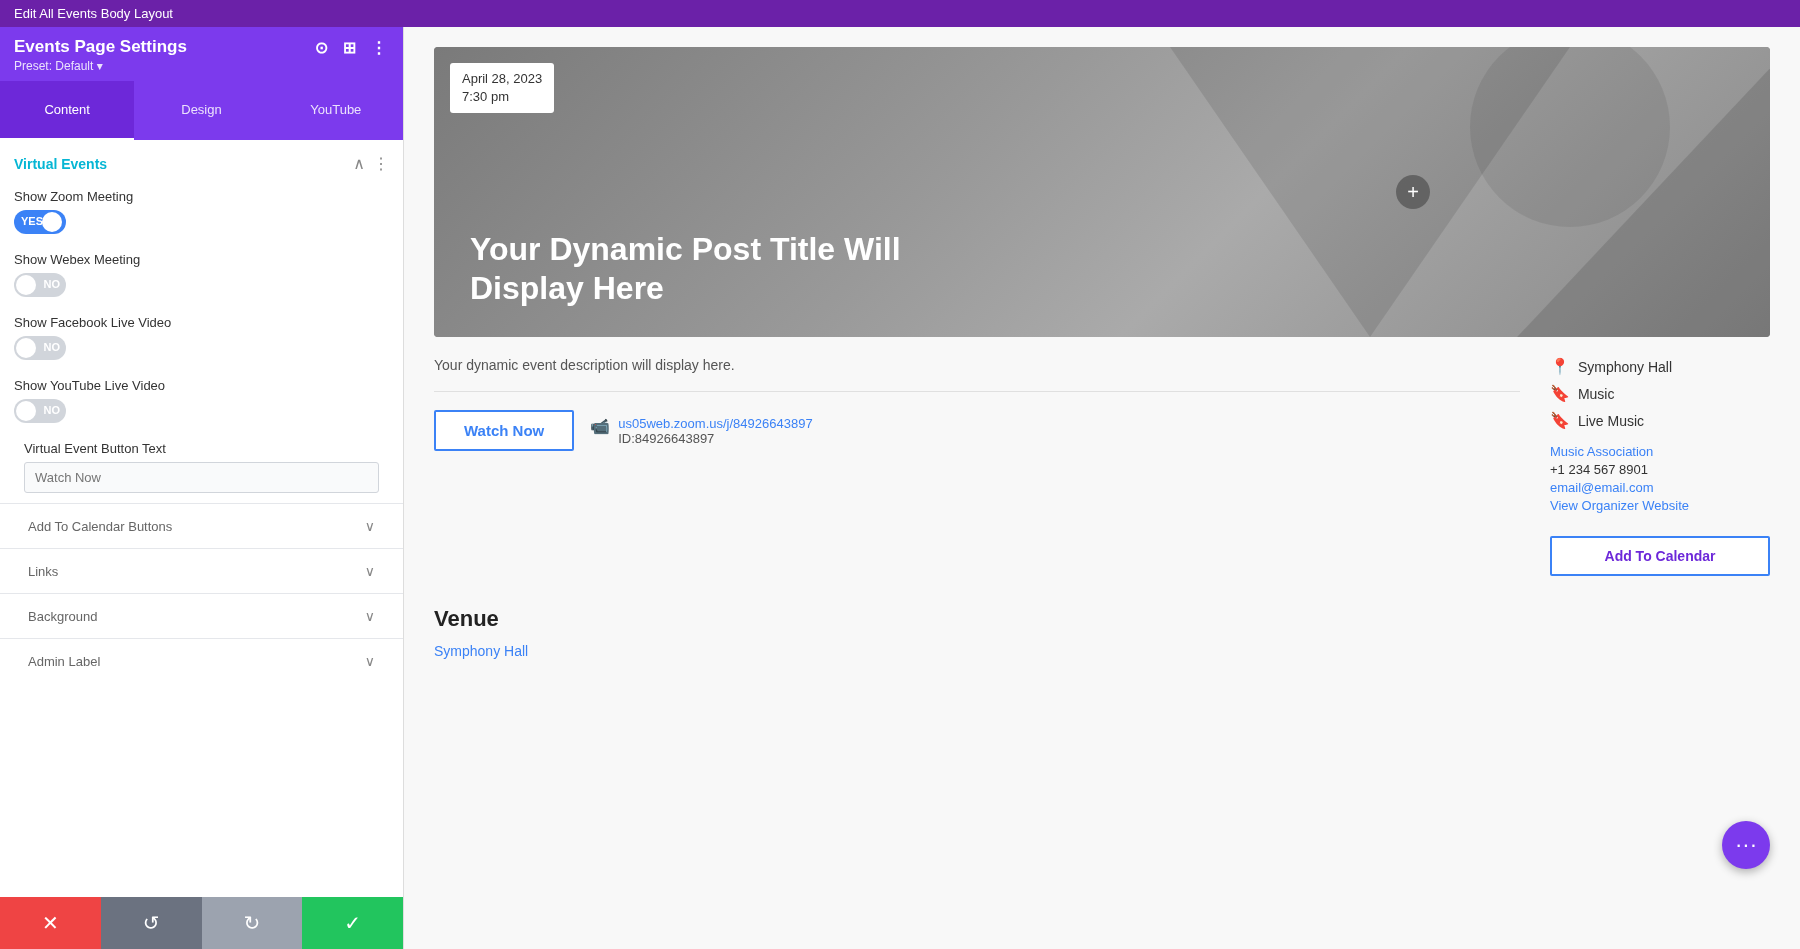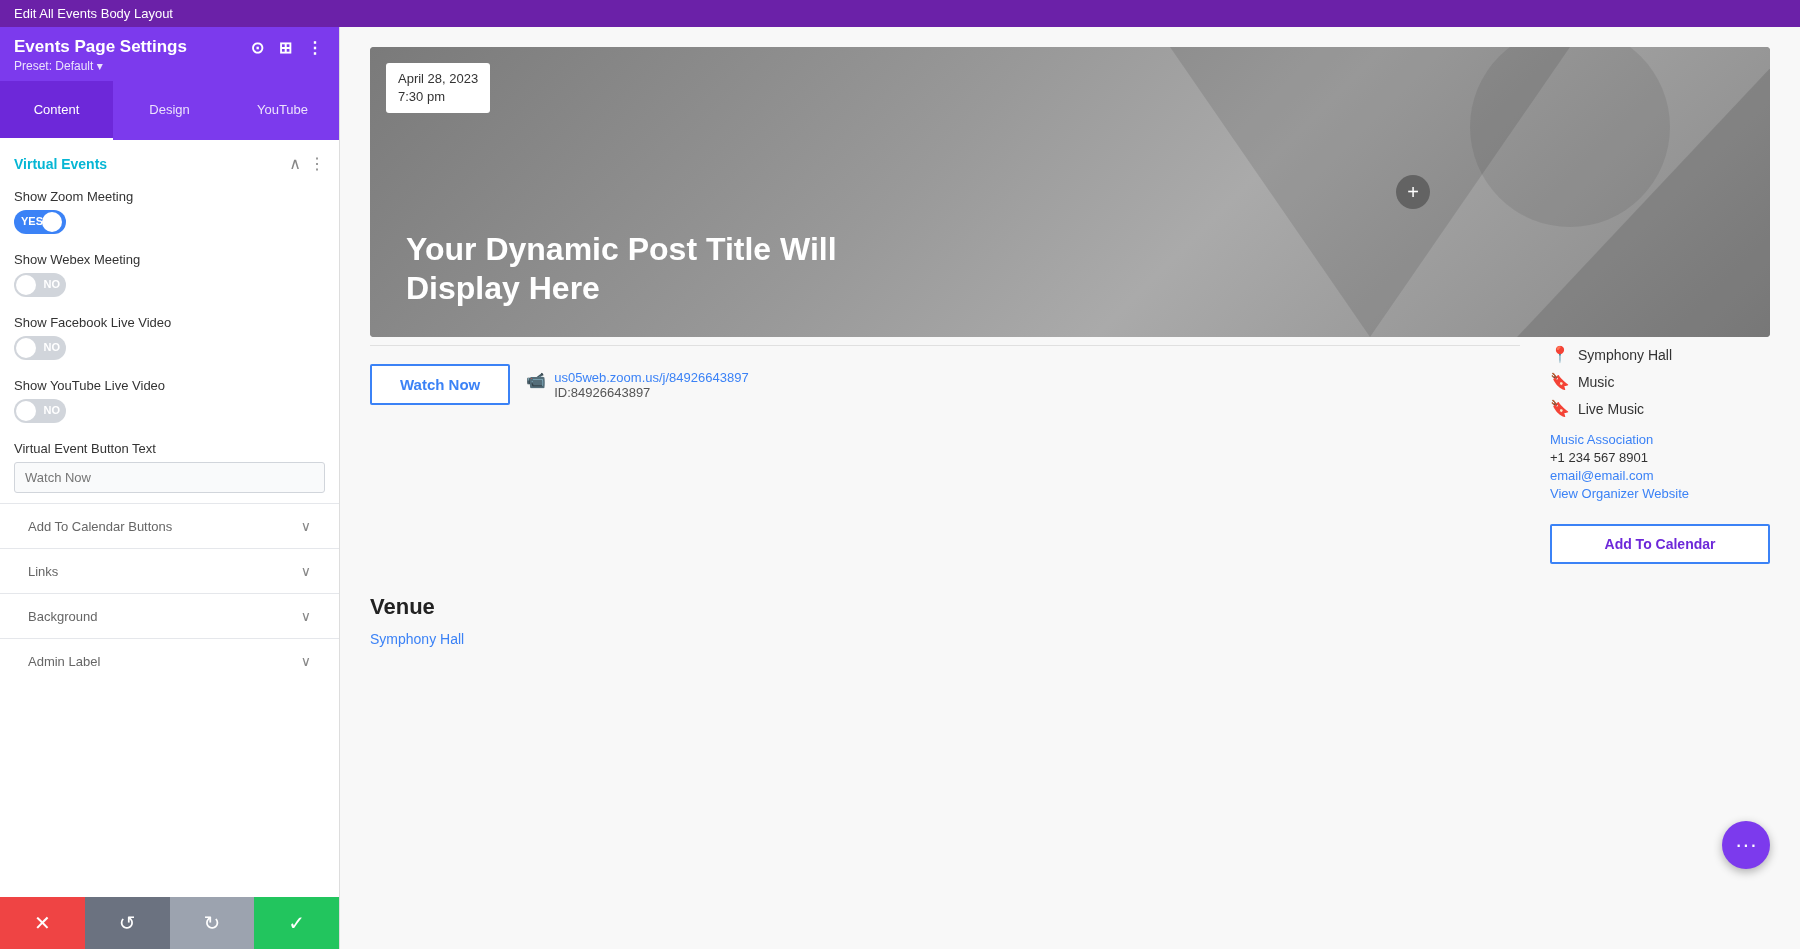--- a/index.html
+++ b/index.html
@@ -16,21 +16,21 @@
     }
 
     .main-layout {
       display: flex;
       flex: 1;
       overflow: hidden;
     }
 
     
     .sidebar {
-      width: 340px;
+      width: 404px;
       background: #fff;
       display: flex;
       flex-direction: column;
       border-right: 1px solid #ddd;
       flex-shrink: 0;
       overflow: hidden;
     }
 
     .sidebar-header {
       background: #7c3aed;
@@ -176,21 +176,21 @@
     .toggle.on .toggle-text {
       left: 7px;
     }
 
     .toggle.off .toggle-text {
       right: 6px;
     }
 
     
     .input-row {
-      padding: 8px 14px 10px;
+      padding: 8px 24px 10px;
     }
 
     .input-label {
       font-size: 13px;
       color: #333;
       margin-bottom: 6px;
       font-weight: 500;
     }
 
     .text-input {
@@ -257,21 +257,21 @@
       padding: 20px 30px;
     }
 
     
     .event-banner {
       position: relative;
       background: #888;
       border-radius: 4px;
       overflow: hidden;
       height: 290px;
-      margin-bottom: 8px;
+      margin-bottom: 20px;
     }
 
     .banner-bg {
       position: absolute;
       inset: 0;
       background: linear-gradient(135deg, #7a7a7a 0%, #999 40%, #aaa 60%, #888 100%);
     }
 
     
     .banner-shape1 {
@@ -645,20 +645,21 @@
       <div class="banner-date-box">
         <div>April 28, 2023</div>
         <div>7:30 pm</div>
       </div>
       <div class="banner-plus">+</div>
       <div class="banner-title">Your Dynamic Post Title Will Display Here</div>
     </div>
 
     <div class="event-body">
       <div class="event-main">
+        <p class="event-description">Your dynamic event description will display here.</p>
         <hr class="event-divider">
         <div class="watch-row">
           <button class="watch-btn">Watch Now</button>
           <div class="zoom-info">
             <span class="zoom-camera-icon">📹</span>
             <div>
               <a class="zoom-link">us05web.zoom.us/j/84926643897</a>
               <div class="zoom-id">ID:84926643897</div>
             </div>
           </div>

